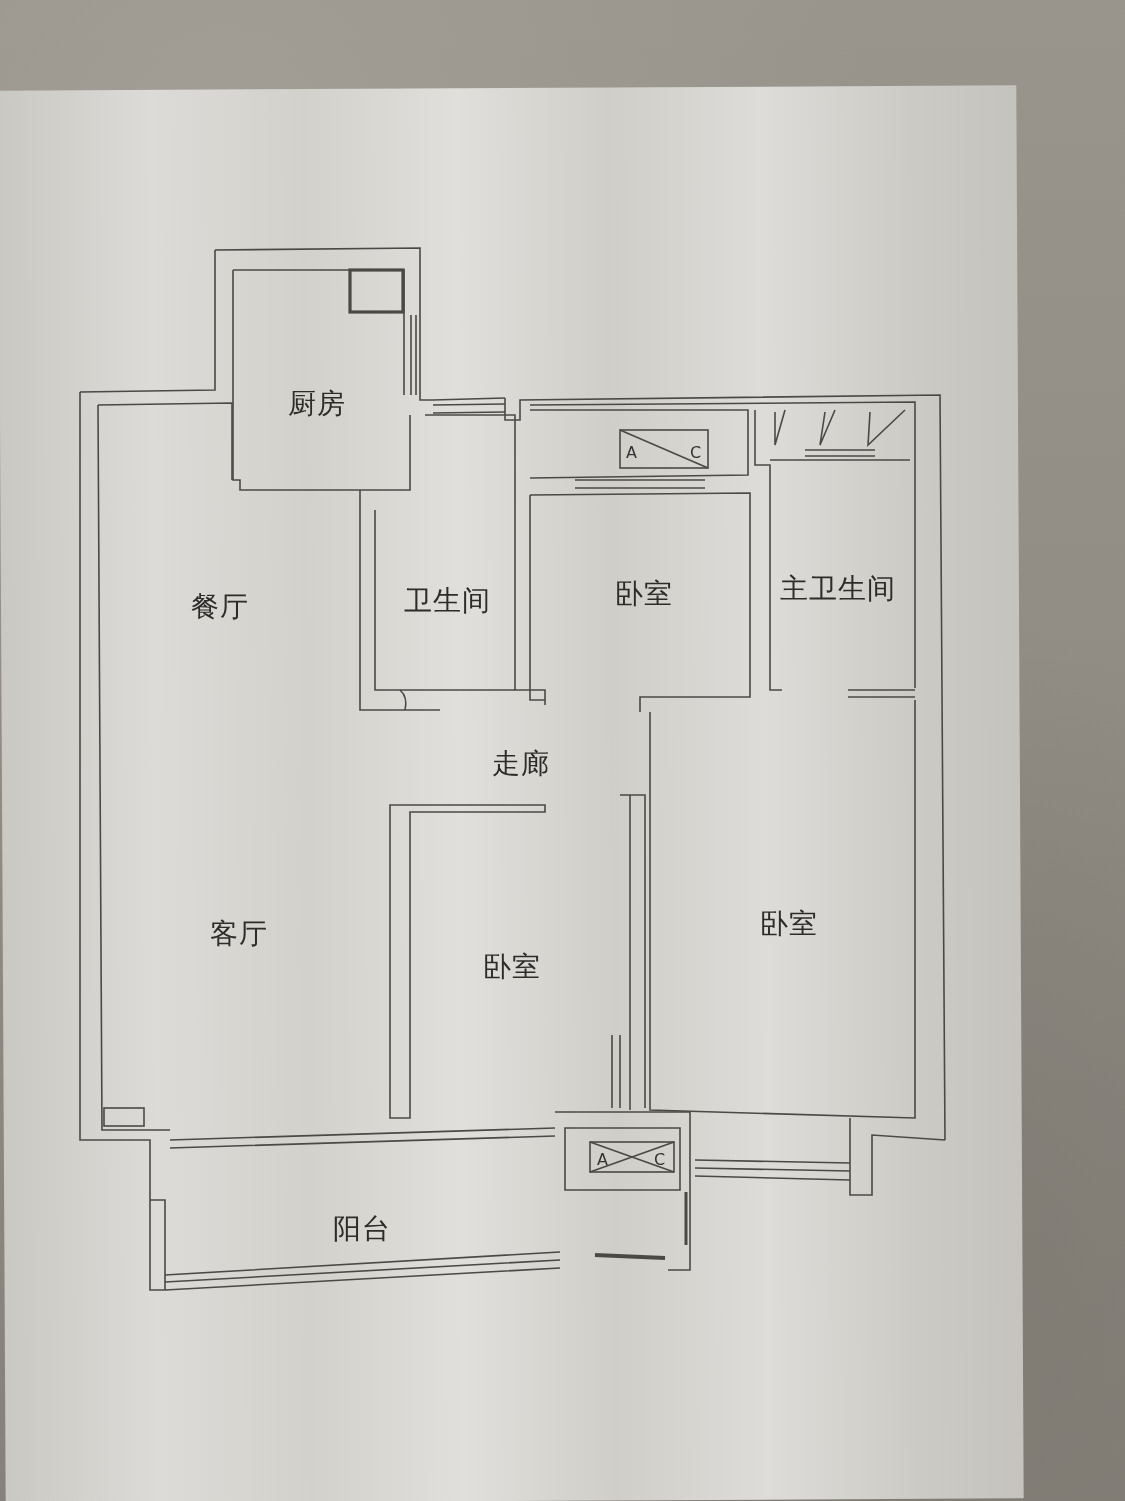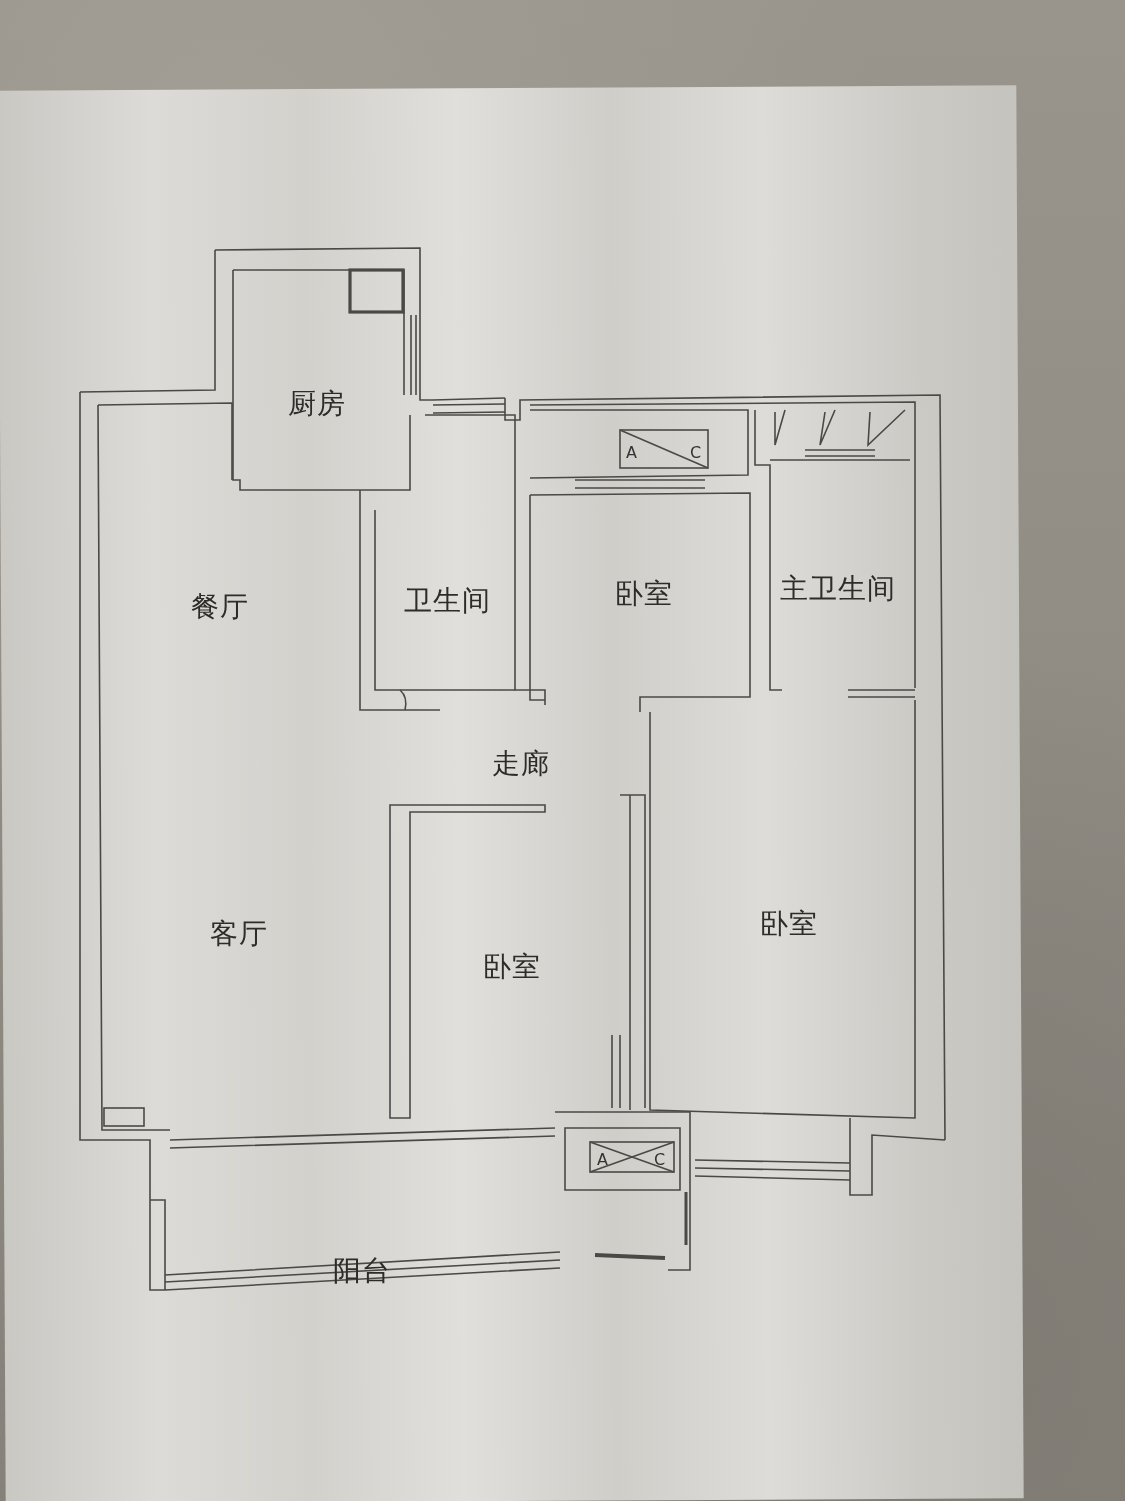--- a/index.html
+++ b/index.html
@@ -101,13 +101,13 @@
 
 <div class="label" style="left:288px;top:385px;">厨房</div>
 <div class="label" style="left:191px;top:588px;text-align:right;">餐厅</div>
 <div class="label" style="left:404px;top:582px;">卫生间</div>
 <div class="label" style="left:615px;top:575px;">卧室</div>
 <div class="label" style="left:780px;top:570px;">主卫生间</div>
 <div class="label" style="left:492px;top:745px;">走廊</div>
 <div class="label" style="left:210px;top:915px;">客厅</div>
 <div class="label" style="left:483px;top:948px;">卧室</div>
 <div class="label" style="left:760px;top:905px;">卧室</div>
-<div class="label" style="left:333px;top:1252px;">阳台</div>
+<div class="label" style="left:333px;top:1210px;">阳台</div>
 
 </body></html>

